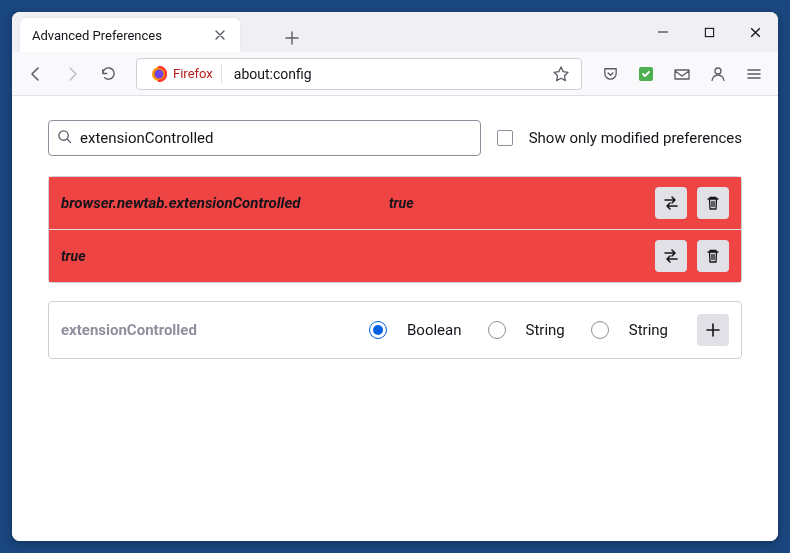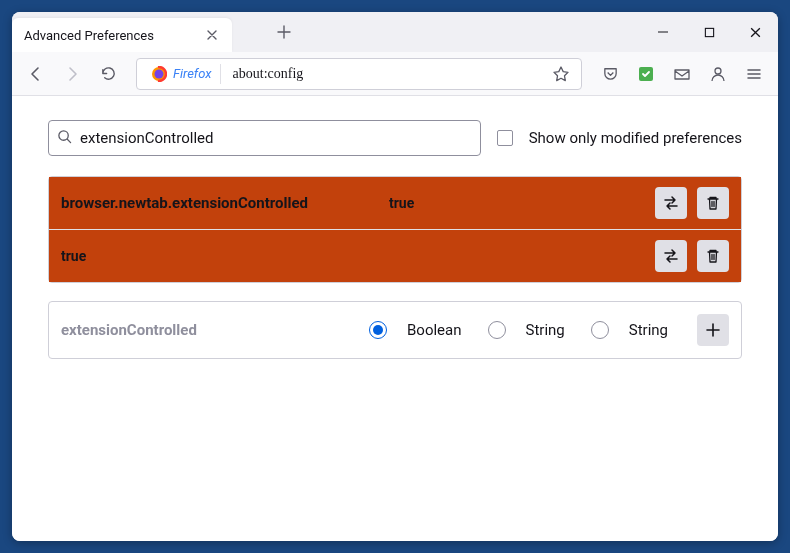--- a/index.html
+++ b/index.html
@@ -1,47 +1,47 @@
 <!DOCTYPE html>
 <html><head>
   <meta charset="utf-8">
   <style>
     * { margin: 0; padding: 0; box-sizing: border-box; font-family: -apple-system, BlinkMacSystemFont, "Segoe UI", Roboto, sans-serif; }
     body { background: #1a4780; display: flex; justify-content: center; align-items: flex-start; padding: 12px; width: 790px; height: 553px; }
     .window { background: #f0f0f4; width: 766px; height: 529px; border-radius: 8px; display: flex; flex-direction: column; overflow: hidden; box-shadow: 0 2px 10px rgba(0,0,0,0.3); }
     
     .titlebar { height: 40px; display: flex; align-items: center; background: #f0f0f4; padding: 0; }
-    .tab-strip { display: flex; align-items: flex-start; flex: 1; padding-left: 0; padding-top: 6px; gap: 32px; }
+    .tab-strip { display: flex; align-items: flex-end; flex: 1; padding-left: 8px; padding-top: 6px; gap: 32px; }
     .tab { background: #fff; border-radius: 6px 6px 0 0; height: 34px; padding: 0 12px; display: flex; align-items: center; gap: 10px; min-width: 220px; box-shadow: 0 -1px 3px rgba(0,0,0,0.05); }
     .tab-title { font-size: 13px; color: #15141a; flex: 1; }
     .tab-close { width: 16px; height: 16px; display: flex; align-items: center; justify-content: center; color: #5b5b66; cursor: pointer; }
     .newtab-btn { width: 28px; height: 28px; margin-left: 6px; display: flex; align-items: center; justify-content: center; color: #5b5b66; cursor: pointer; border-radius: 4px; }
     .window-controls { display: flex; gap: 0; padding-right: 0; }
     .win-btn { width: 46px; height: 40px; display: flex; align-items: center; justify-content: center; color: #15141a; cursor: pointer; }
     
     .toolbar { height: 44px; background: #f9f9fb; display: flex; align-items: center; padding: 0 8px; gap: 4px; border-bottom: 1px solid #e0e0e6; }
     .tool-btn { width: 32px; height: 32px; display: flex; align-items: center; justify-content: center; color: #5b5b66; border-radius: 4px; cursor: pointer; }
     .tool-btn.disabled { color: #bfbfc9; cursor: default; }
     .urlbar { flex: 1; height: 32px; background: #fff; border: 1px solid #cfcfd8; border-radius: 4px; display: flex; align-items: center; margin: 0 8px; padding: 0 6px; gap: 6px; }
     .identity { display: flex; align-items: center; gap: 6px; padding: 2px 8px; border-right: 1px solid #e0e0e6; }
     .ff-icon { width: 16px; height: 16px; }
-    .identity-text { font-size: 13px; color: #3b82f6; font-style: italic; }
-    .url-text { font-size: 14px; color: #15141a; flex: 1; padding-left: 6px; font-family: Liberation Serif, serif; }
+    .identity-text { font-size: 13px; color: #b91c1c; }
+    .url-text { font-size: 14px; color: #15141a; flex: 1; padding-left: 6px; }
     .star-btn { width: 28px; height: 28px; display: flex; align-items: center; justify-content: center; color: #5b5b66; cursor: pointer; }
     
     .content { flex: 1; background: #fff; padding: 24px 36px; overflow-y: auto; }
     .search-row { display: flex; align-items: center; gap: 16px; margin-bottom: 20px; }
     .search-box { flex: 1; max-width: 480px; height: 36px; border: 1px solid #8f8f9d; border-radius: 4px; display: flex; align-items: center; padding: 0 8px; gap: 8px; }
     .search-box input { border: none; outline: none; flex: 1; font-size: 15px; color: #15141a; }
     .search-icon { color: #5b5b66; }
     .checkbox-label { display: flex; align-items: center; gap: 16px; font-size: 15px; color: #15141a; cursor: pointer; }
     .checkbox { width: 16px; height: 16px; border: 1px solid #8f8f9d; border-radius: 2px; background: #fff; }
     
     .results { border: 1px solid #cfcfd8; border-radius: 4px; margin-bottom: 18px; }
-    .result-row { display: flex; align-items: center; padding: 10px 12px; border-bottom: 1px solid #e0e0e6; background: #c2410c; }
+    .result-row { display: flex; align-items: center; padding: 10px 12px; border-bottom: 1px solid #e0e0e6; background: #ef4444; font-style: italic; }
     .result-row:last-child { border-bottom: none; }
     .pref-name { flex: 0 0 328px; font-size: 15px; font-weight: 700; color: #15141a; word-break: break-word; line-height: 1.35; }
     .pref-value { flex: 1; font-size: 14px; font-weight: 700; color: #15141a; }
     .pref-actions { display: flex; gap: 10px; }
     .action-btn { width: 32px; height: 32px; background: #e0e0e6; border-radius: 4px; display: flex; align-items: center; justify-content: center; cursor: pointer; color: #15141a; }
     
     .new-pref { border: 1px solid #cfcfd8; border-radius: 4px; display: flex; align-items: center; padding: 12px; gap: 8px; }
     .new-pref-name { flex: 0 0 300px; font-size: 15px; font-weight: 700; color: #8f8f9d; }
     .radio-group { flex: 1; display: flex; align-items: center; gap: 26px; }
     .radio-label { display: flex; align-items: center; gap: 20px; font-size: 15px; color: #15141a; cursor: pointer; }

